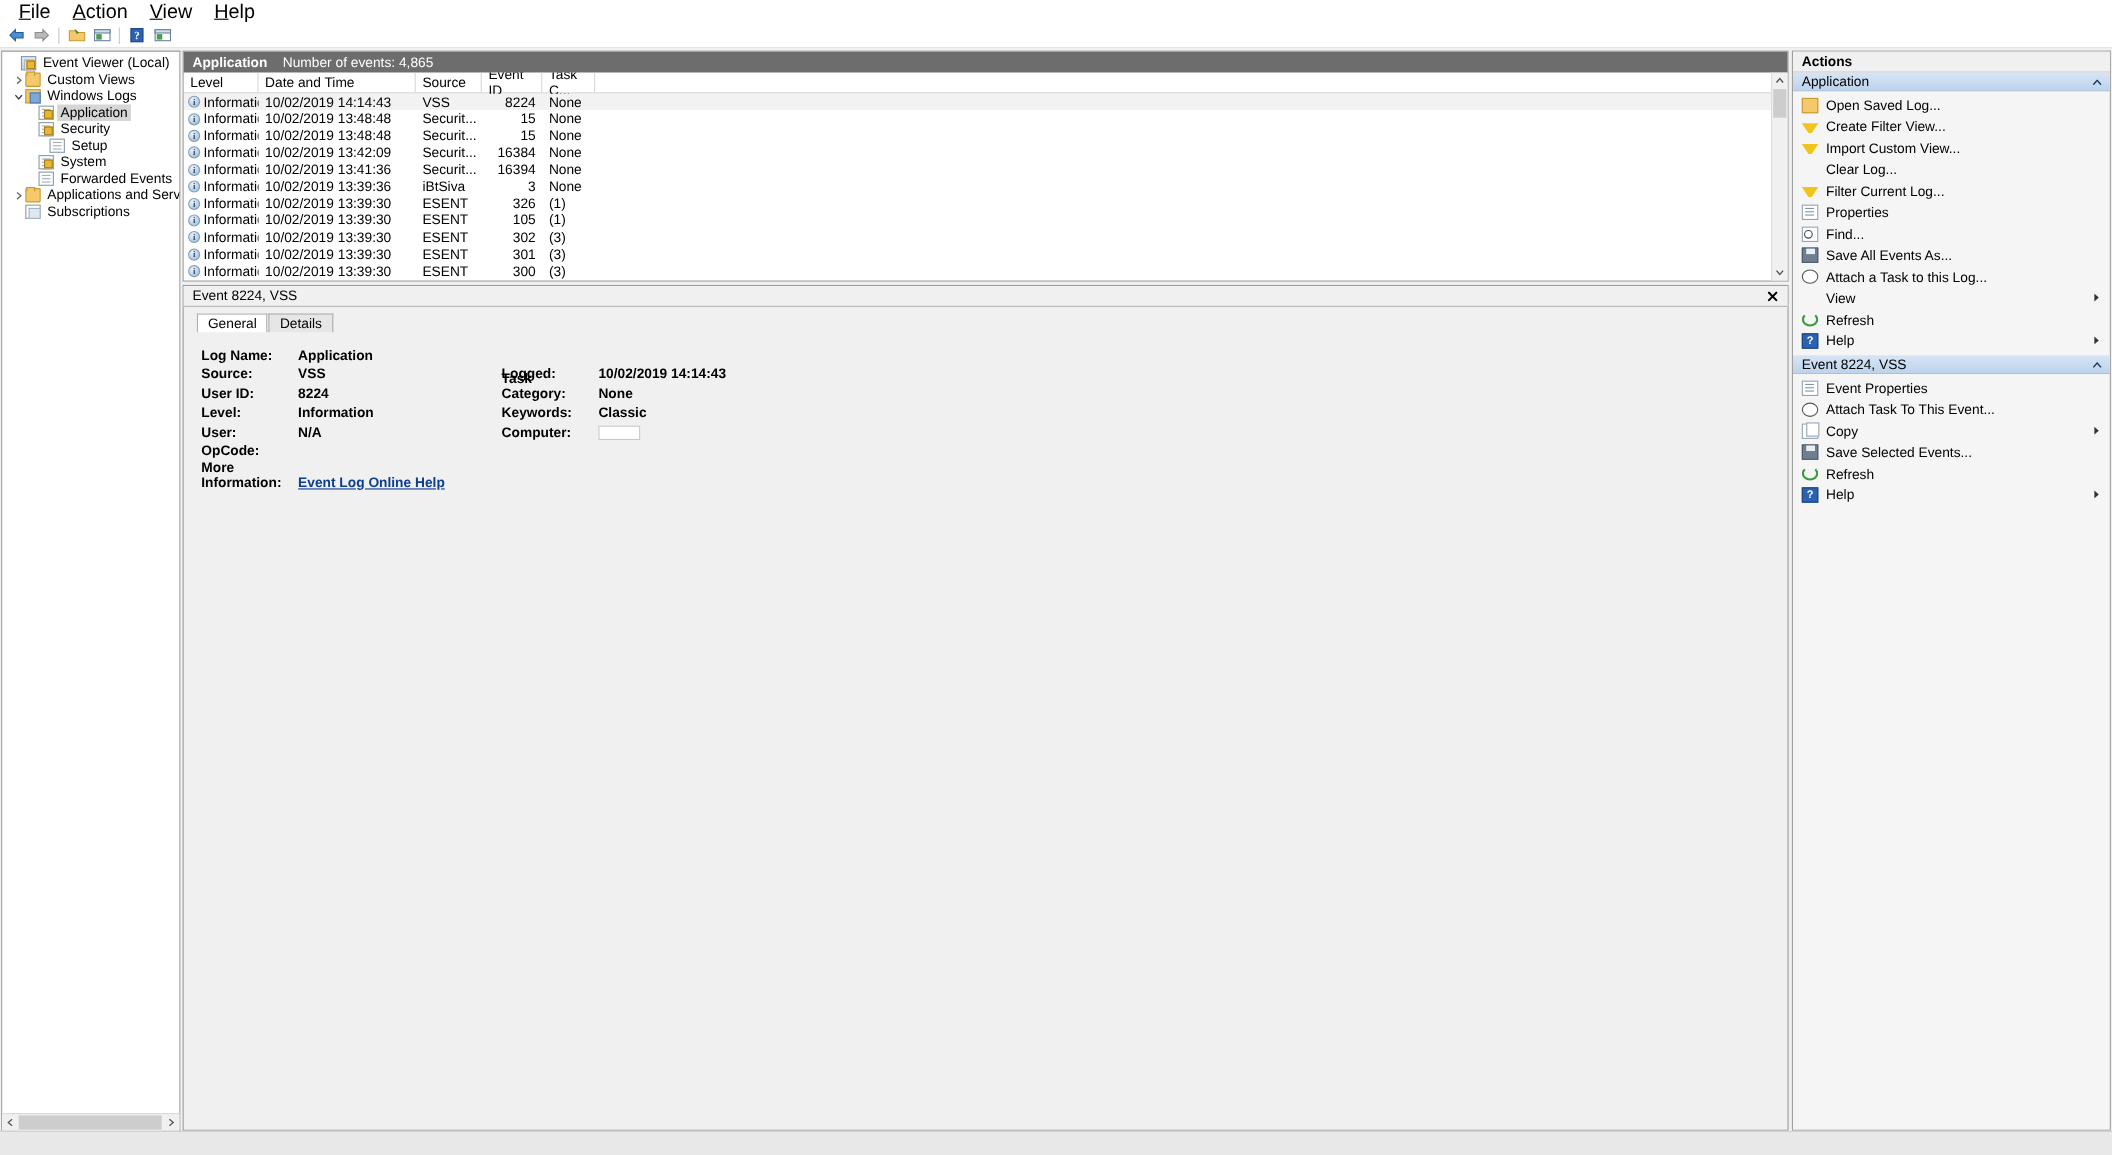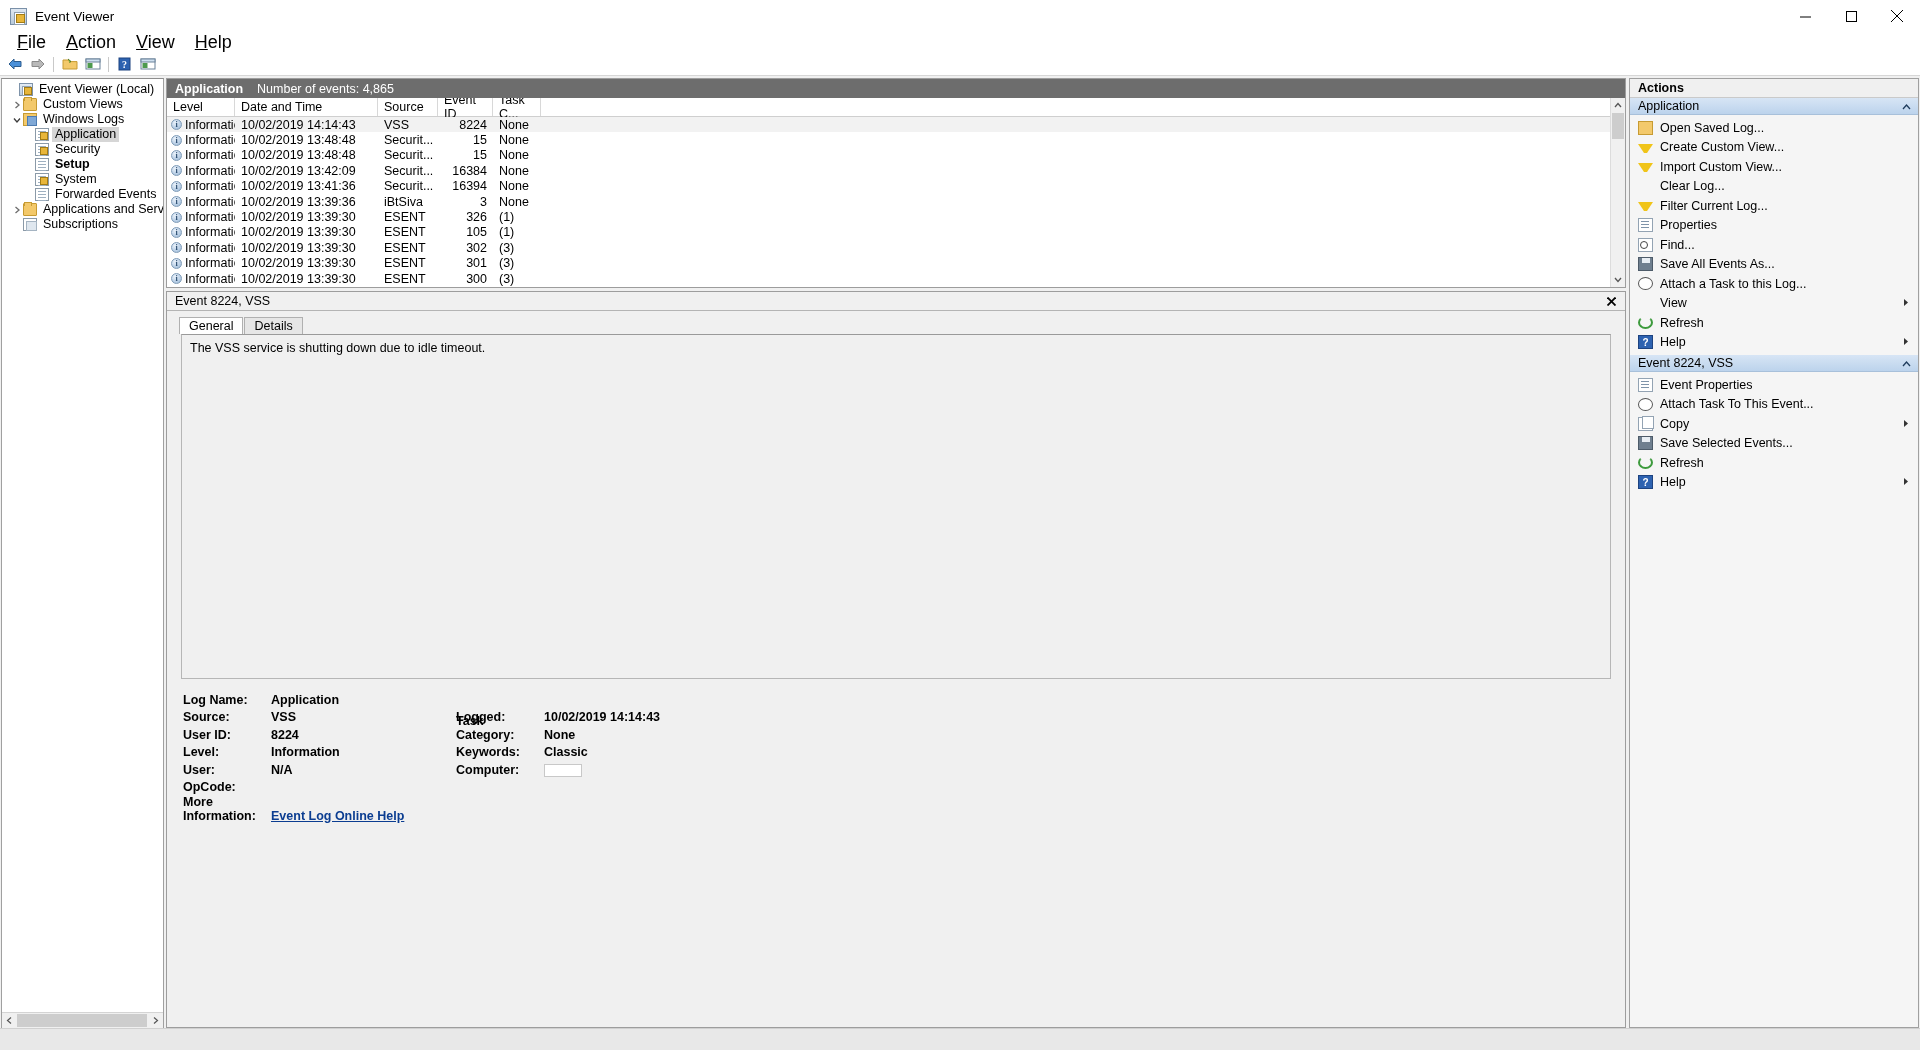--- a/index.html
+++ b/index.html
@@ -145,44 +145,20 @@
 
   
   .taskbar { height:22px; flex:0 0 22px; background:#e8e8e8; border-top:1px solid #d0d0d0; display:flex; align-items:center; }
   .tb-right { margin-left:auto; display:flex; align-items:center; }
 </style>
 </head>
 <body>
 
 <div class="app">
 
-  <div class="titlebar">
-    <div class="title-left">
-      <div class="app-icon"></div>
-      <div class="title-text">Event Viewer</div>
-    </div>
-    <div class="win-btns">
-      <div class="win-btn">
-        <svg width="11" height="11">
-            <line x1="0" y1="6" x2="11" y2="6" stroke="#000" stroke-width="1"></line>
-          </svg>
-      </div>
-      <div class="win-btn">
-        <svg width="11" height="11">
-            <rect x="0.5" y="0.5" width="10" height="10" fill="none" stroke="#000"></rect>
-          </svg>
-      </div>
-      <div class="win-btn">
-        <svg width="12" height="12">
-            <line x1="0" y1="0" x2="12" y2="12" stroke="#000"></line>
-            <line x1="12" y1="0" x2="0" y2="12" stroke="#000"></line>
-          </svg>
-      </div>
-    </div>
-  </div>
 
   <div class="menubar">
     <div class="menu-item"><u>F</u><span>ile</span></div>
     <div class="menu-item"><u>A</u><span>ction</span></div>
     <div class="menu-item"><u>V</u><span>iew</span></div>
     <div class="menu-item"><u>H</u><span>elp</span></div>
   </div>
 
   <div class="toolbar">
     <div class="tb-btn">
@@ -259,21 +235,21 @@
         <div class="tnode selected" style="padding-left:33px;">
           <span class="tree-ico ico-log warn"></span>
           <span class="tnode-label">Application</span>
         </div>
 
         <div class="tnode" style="padding-left:33px;">
           <span class="tree-ico ico-log warn"></span>
           <span class="tnode-label">Security</span>
         </div>
 
-        <div class="tnode" style="padding-left:33px;font-weight:bold;">
+        <div class="tnode" style="padding-left:43px;">
           <span class="tree-ico ico-log"></span>
           <span class="tnode-label">Setup</span>
         </div>
 
         <div class="tnode" style="padding-left:33px;">
           <span class="tree-ico ico-log warn"></span>
           <span class="tnode-label">System</span>
         </div>
 
         <div class="tnode" style="padding-left:33px;">
@@ -470,21 +446,20 @@
                 <line x1="0.5" y1="0.5" x2="8.5" y2="8.5" stroke="#000" stroke-width="1.8"></line>
                 <line x1="8.5" y1="0.5" x2="0.5" y2="8.5" stroke="#000" stroke-width="1.8"></line>
               </svg>
           </span>
         </div>
         <div class="tabs">
           <div class="tab active">General</div>
           <div class="tab">Details</div>
         </div>
         <div class="detail-body">
-          <div class="msgbox">The VSS service is shutting down due to idle timeout.</div>
           <div class="props">
             <div class="prow">
               <span class="plabel">Log Name:</span>
               <span class="pvalue">Application</span>
             </div>
             <div class="prow">
               <span class="plabel">Source:</span>
               <span class="pvalue">VSS</span>
               <span class="plabel2">Logged:</span>
               <span class="pvalue2">10/02/2019 14:14:43</span>
@@ -529,21 +504,21 @@
                 <path d="M1 5 L4.5 1 L8 5" fill="none" stroke="#1f3c5c" stroke-width="1.3"></path>
               </svg></span>
           </div>
           <div class="act-list">
             <div class="act-item">
               <span class="act-ico ic-folder-open"></span>
               <span>Open Saved Log...</span>
             </div>
             <div class="act-item">
               <span class="act-ico ic-funnel"></span>
-              <span>Create Custom View...</span>
+              <span>Create Filter View...</span>
             </div>
             <div class="act-item">
               <span class="act-ico ic-funnel"></span>
               <span>Import Custom View...</span>
             </div>
             <div class="act-item">
               <span class="act-ico "></span>
               <span>Clear Log...</span>
             </div>
             <div class="act-item">

